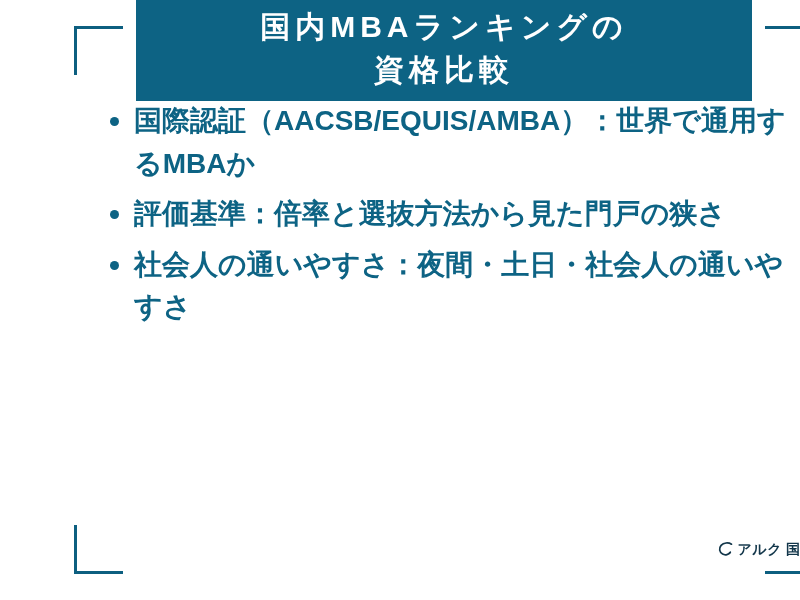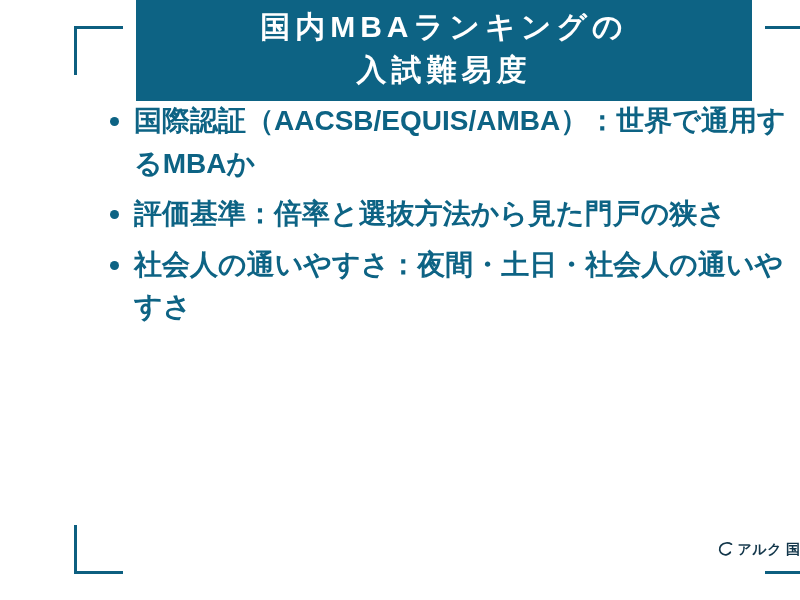--- a/index.html
+++ b/index.html
@@ -116,21 +116,21 @@
 
 <div class="slide">
 
   <div class="corner tl"></div>
   <div class="corner tr"></div>
   <div class="corner bl"></div>
   <div class="corner br"></div>
 
   <div class="title-band">
     <div class="title-line">国内MBAランキングの</div>
-    <div class="title-line">入試難易度</div>
+    <div class="title-line">資格比較</div>
   </div>
 
   <div class="content">
     <ul class="bullets">
       <li>国際認証（AACSB/EQUIS/AMBA）：世界で通用するMBAか</li>
       <li>評価基準：倍率と選抜方法から見た門戸の狭さ</li>
       <li>社会人の通いやすさ：夜間・土日・社会人の通いやすさ</li>
     </ul>
   </div>
 

